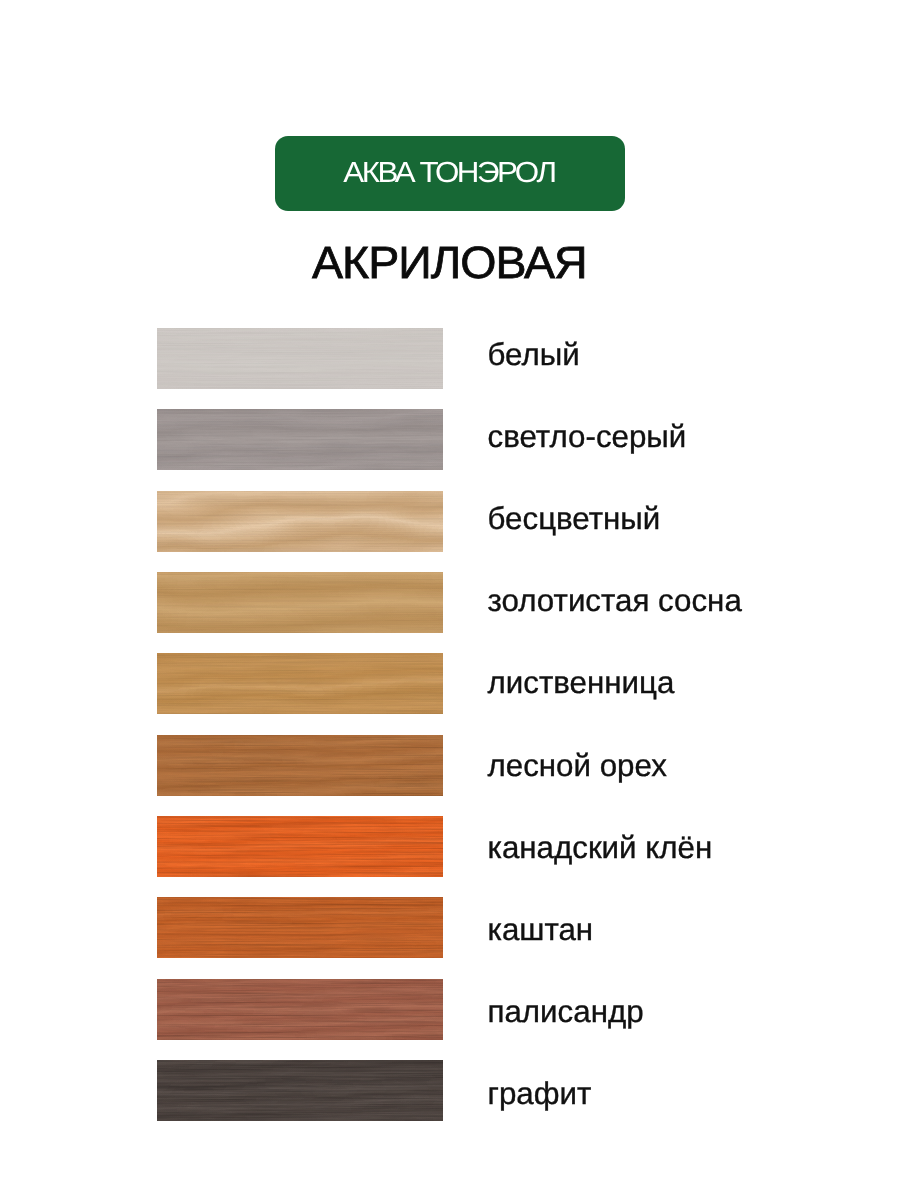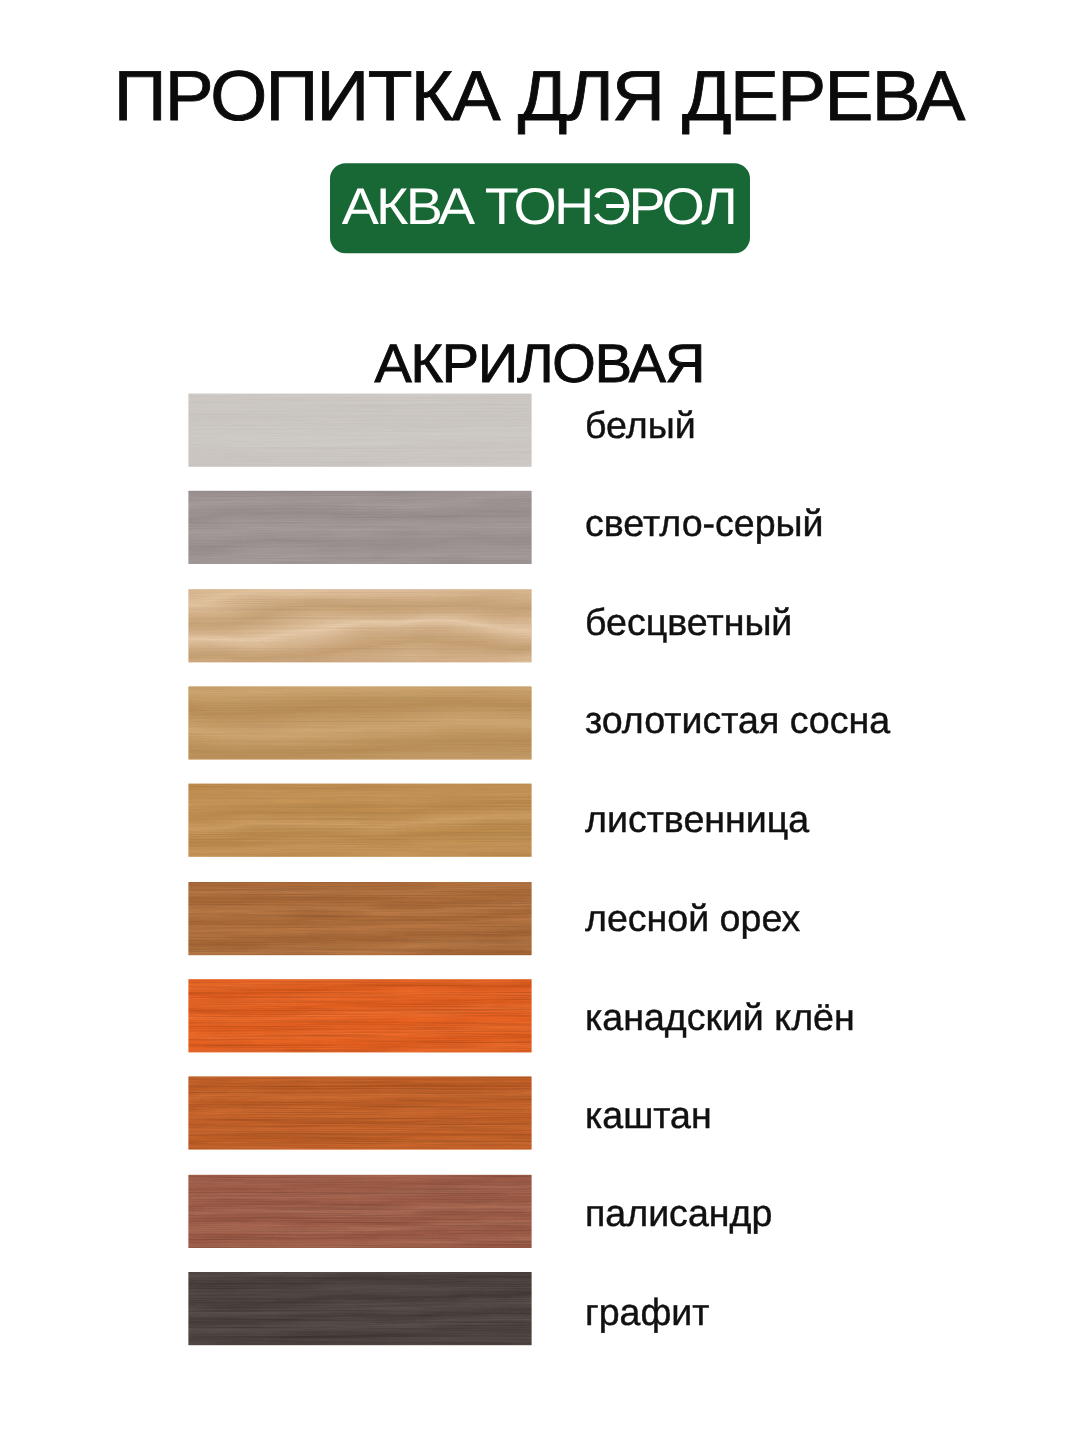--- a/index.html
+++ b/index.html
@@ -8,28 +8,28 @@
   .page{position:relative;width:900px;height:1200px;background:#fff;}
   .title,.subtitle,.badge-text,.lbl{will-change:opacity;}
 
   .title{position:absolute;left:0;top:11px;width:900px;text-align:center;
          font-size:59px;line-height:1;font-weight:400;color:#0b0b0b;
          -webkit-text-stroke:0.7px #0b0b0b;white-space:nowrap;}
 
   .badge{position:absolute;left:275px;top:135.5px;width:350px;height:75px;border-radius:13px;}
   .badge-text{position:absolute;left:0;top:0.5px;width:100%;height:100%;
               display:flex;align-items:center;justify-content:center;
-              color:#fff;font-size:43px;line-height:1;font-weight:400;white-space:nowrap;}
+              color:#fff;font-size:29px;line-height:1;font-weight:400;white-space:nowrap;}
   .badge-text span{display:inline-block;position:relative;transform:scaleX(1.08);letter-spacing:-2.25px;margin-right:0;left:-1.3px;}
   .title span{display:inline-block;position:relative;transform:scaleX(1.036);letter-spacing:-1.37px;margin-right:0;left:-1px;}
   .subtitle span{display:inline-block;position:relative;transform:scaleX(1.03);letter-spacing:-0.95px;margin-right:0;left:-1px;}
 
   .subtitle{position:absolute;left:0;top:240px;width:900px;text-align:center;
             font-size:45.2px;line-height:1;font-weight:400;color:#0b0b0b;
-            -webkit-text-stroke:0.75px #0b0b0b;white-space:nowrap;margin-top:40px;}
+            -webkit-text-stroke:0.75px #0b0b0b;white-space:nowrap;}
 
   .rows{position:absolute;left:0;top:328.2px;width:900px;}
   .labels{position:absolute;left:0;top:0;width:900px;height:848px;}
   .row{position:relative;height:81.3px;}
   .sw{position:absolute;left:157px;top:0;width:286px;height:61px;overflow:hidden;}
   .sw svg{position:absolute;left:0;top:0;display:block;}
   .lbl{position:absolute;left:487.5px;height:0;display:flex;align-items:center;
        font-size:31.3px;line-height:0;color:#111;white-space:nowrap;
        -webkit-text-stroke:0.35px #111;}
 
@@ -237,21 +237,20 @@
         <feColorMatrix in="t" type="matrix" values="0 0 0 0 0  0 0 0 0 0  0 0 0 0 0  2.4 0 0 0 -1.45"></feColorMatrix>
       </filter>
       <filter id="sl9" x="0" y="0" width="100%" height="100%" color-interpolation-filters="sRGB">
         <feTurbulence type="fractalNoise" baseFrequency="0.006 2.2" numOctaves="2" seed="133" result="t"></feTurbulence>
         <feColorMatrix in="t" type="matrix" values="0 0 0 0 0  0 0 0 0 0  0 0 0 0 0  -2.4 0 0 0 1.45"></feColorMatrix>
       </filter>
     </defs>
   </svg>
 
 <div class="page">
-  <h1 class="title"><span>ПРОПИТКА ДЛЯ ДЕРЕВА</span></h1>
   <div class="badge" style="background: rgb(23, 104, 53);">
     <div class="badge-text" style="color: rgb(255, 255, 255);">
         <span>АКВА ТОНЭРОЛ</span>
       </div>
   </div>
   <div class="subtitle"><span>АКРИЛОВАЯ</span></div>
   <div class="rows" id="rows">
       <div class="row">
         <div class="sw" style="background:#CEC9C5">
           <svg width="286" height="61" viewBox="0 0 286 61">

